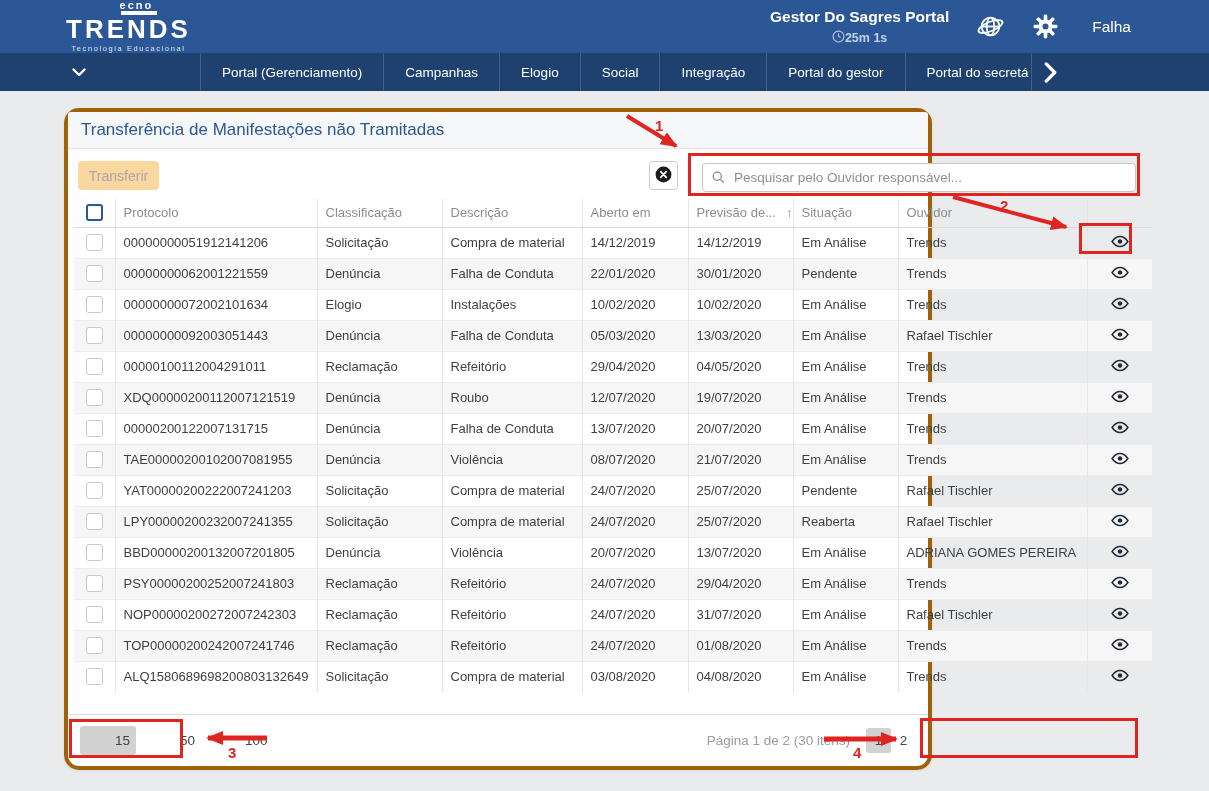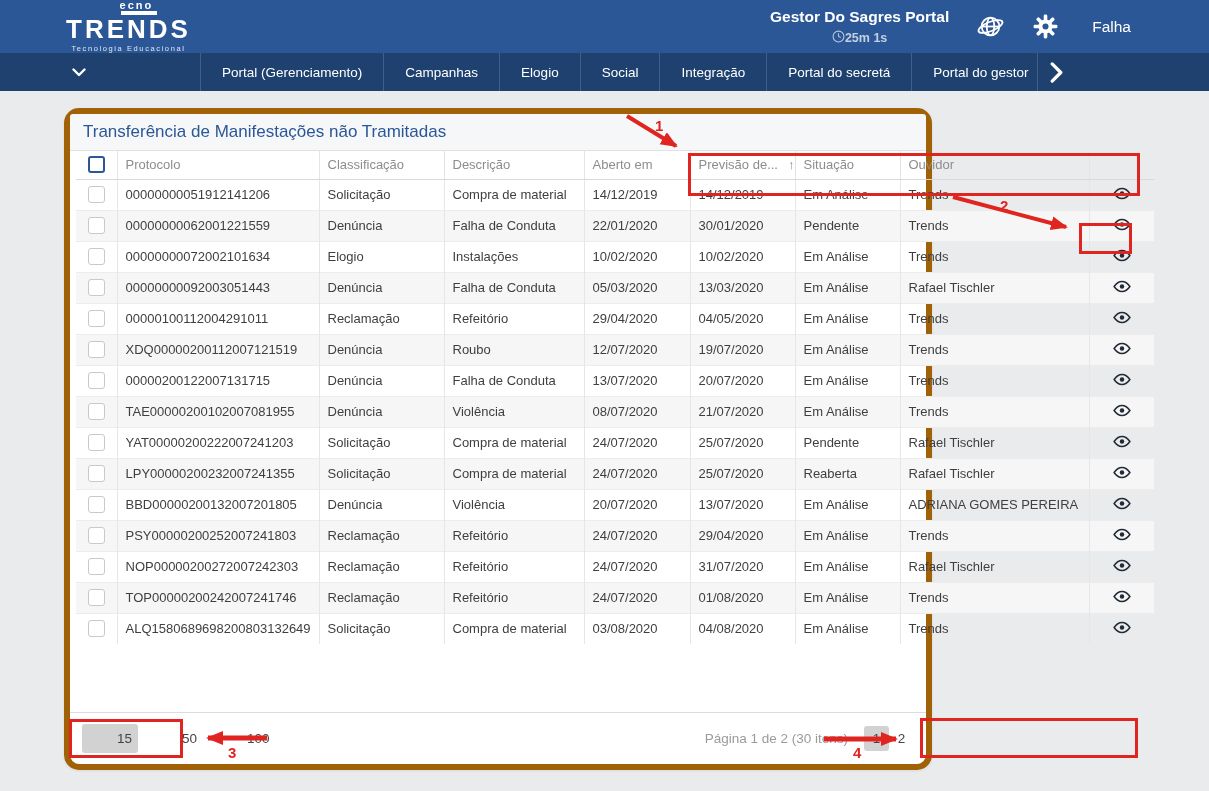--- a/index.html
+++ b/index.html
@@ -27,21 +27,21 @@
   .navbar { height:38px; background:#1e416f; display:flex; align-items:stretch; color:#fff; }
   .nav-caret { margin-left:64px; width:30px; display:flex; align-items:center; justify-content:center; cursor:pointer; }
   .nav-spacer { width:106px; }
   .nav-items { display:flex; align-items:stretch; }
   .nav-item { display:flex; align-items:center; padding:8px 21px; font-size:13.5px; border-left:1px solid rgba(255,255,255,.16); cursor:pointer; white-space:nowrap; }
   .nav-item:last-child { border-right:1px solid rgba(255,255,255,.16); max-width:127px; overflow:hidden; }
   .nav-next { display:flex; align-items:center; padding:0 12px; cursor:pointer; }
 
   
   .panel { position:absolute; left:64px; top:108px; width:868px; height:662px; background:#fff;
-           border:6px solid #a16207; border-radius:15px; box-shadow:0 1px 3px rgba(0,0,0,.08); }
+           border:4px solid #a16207; border-radius:15px; box-shadow:0 1px 3px rgba(0,0,0,.08); }
   .panel-title { height:37px; display:flex; align-items:center; padding-left:13px; background:#f6f7f8;
                  border-bottom:1px solid #e2e2e2; color:#2b5797; font-size:17px; border-radius:3px 3px 0 0; }
   .toolbar { position:relative; height:50px; }
   .btn-transfer { position:absolute; left:10px; top:12px; width:81px; height:29px; background:#fbd7a0;
                   border:none; border-radius:4px; color:#a8a8a8; font-size:14px; font-family:inherit; }
   .btn-clear { position:absolute; left:581px; top:12px; width:29px; height:29px; background:#fff;
                border:1px solid #ccc; border-radius:4px; display:flex; align-items:center; justify-content:center; padding:0; cursor:pointer; }
   .search-wrap { position:absolute; left:634px; top:14px; width:434px; height:29px; }
   .search-input { width:100%; height:100%; border:1px solid #c6c6c6; border-radius:4px; padding:0 8px 0 31px;
                   font-size:13.5px; color:#444; font-family:inherit; }
@@ -144,33 +144,53 @@
         <path d="M1.5 1.5L7 7l5.5-5.5"></path>
       </svg>
   </div>
   <div class="nav-spacer"></div>
   <div class="nav-items" id="nav-items">
       <div class="nav-item">Portal (Gerenciamento)</div>
       <div class="nav-item">Campanhas</div>
       <div class="nav-item">Elogio</div>
       <div class="nav-item">Social</div>
       <div class="nav-item">Integração</div>
+      <div class="nav-item">Portal do gestor</div>
       <div class="nav-item">Portal do secretá</div>
-      <div class="nav-item">Portal do gestor</div>
     </div>
   <div class="nav-next">
     <svg width="13" height="21" viewBox="0 0 13 22" fill="none" stroke="#fff" stroke-width="3.4" stroke-linecap="round" stroke-linejoin="round">
         <path d="M2 2l9 9-9 9"></path>
       </svg>
   </div>
 </nav>
 
 <section class="panel">
   <div class="panel-title">Transferência de Manifestações não Tramitadas</div>
 
+  <div class="toolbar">
+    <button class="btn-transfer" disabled="">Transferir</button>
+    <button class="btn-clear">
+      <span>
+        <svg width="19" height="19" viewBox="0 0 24 24">
+            <circle cx="12" cy="12" r="10" fill="#1d1d1d"></circle>
+            <path d="M8.5 8.5l7 7M15.5 8.5l-7 7" stroke="#fff" stroke-width="2.2" stroke-linecap="round"></path>
+          </svg>
+      </span>
+    </button>
+    <div class="search-wrap">
+      <span class="search-icon">
+        <svg width="15" height="15" viewBox="0 0 24 24" fill="none" stroke="#8a8a8a" stroke-width="2">
+            <circle cx="10" cy="10" r="6.5"></circle>
+            <path d="M15.2 15.2l5.3 5.3"></path>
+          </svg>
+      </span>
+      <input class="search-input" type="text" placeholder="Pesquisar pelo Ouvidor responsável..." style="">
+    </div>
+  </div>
 
   <table class="grid-table">
     <colgroup>
       <col class="col-cb">
         <col class="col-prot">
         <col class="col-clas">
         <col class="col-desc">
       <col class="col-ab">
         <col class="col-prev">
         <col class="col-sit">

